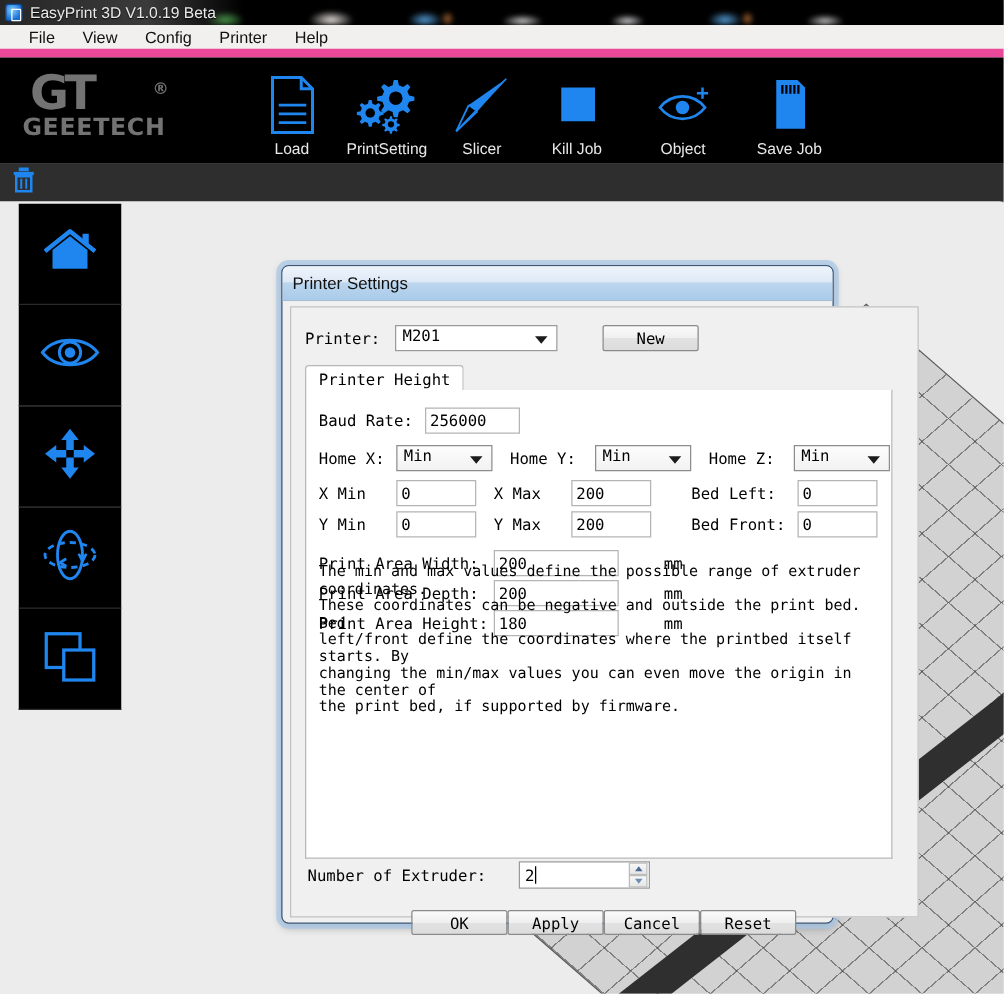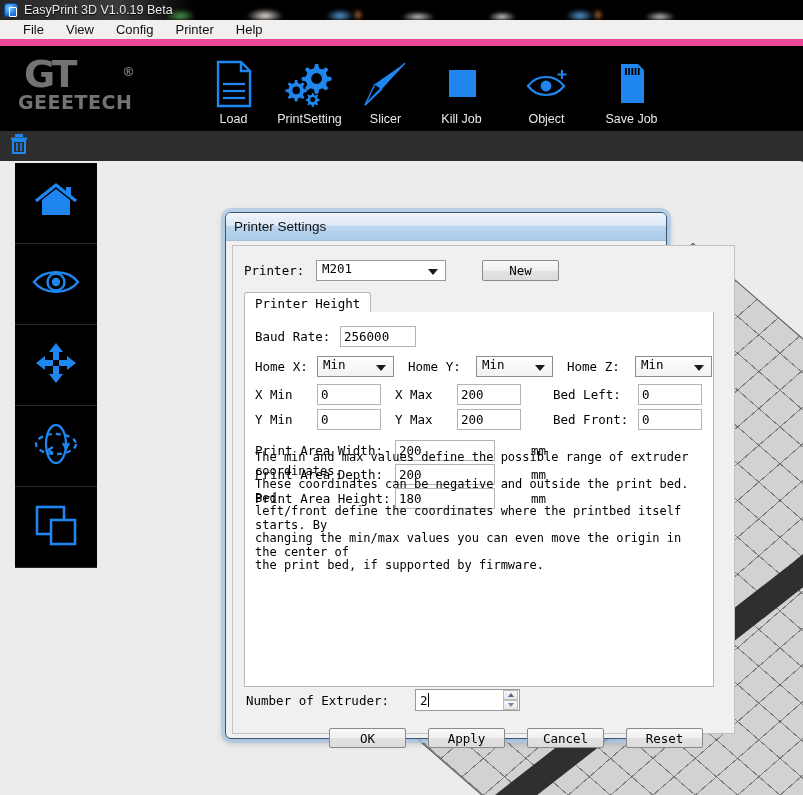--- a/index.html
+++ b/index.html
@@ -536,21 +536,21 @@
           <span class="sb">
               <span class="up"></span>
             </span>
           <span class="sb">
               <span class="dn"></span>
             </span>
         </span>
       </div>
     </div>
 
-    <div class="row" style="position:absolute;left:96px;top:482px;gap:22px;">
+    <div class="row" style="position:absolute;left:96px;top:482px;">
       <div class="btn" style="width:77px;height:20px;">
         <span>OK</span>
       </div>
       <div class="btn" style="width:77px;height:20px;">
         <span>Apply</span>
       </div>
       <div class="btn" style="width:77px;height:20px;">
         <span>Cancel</span>
       </div>
       <div class="btn" style="width:77px;height:20px;">

